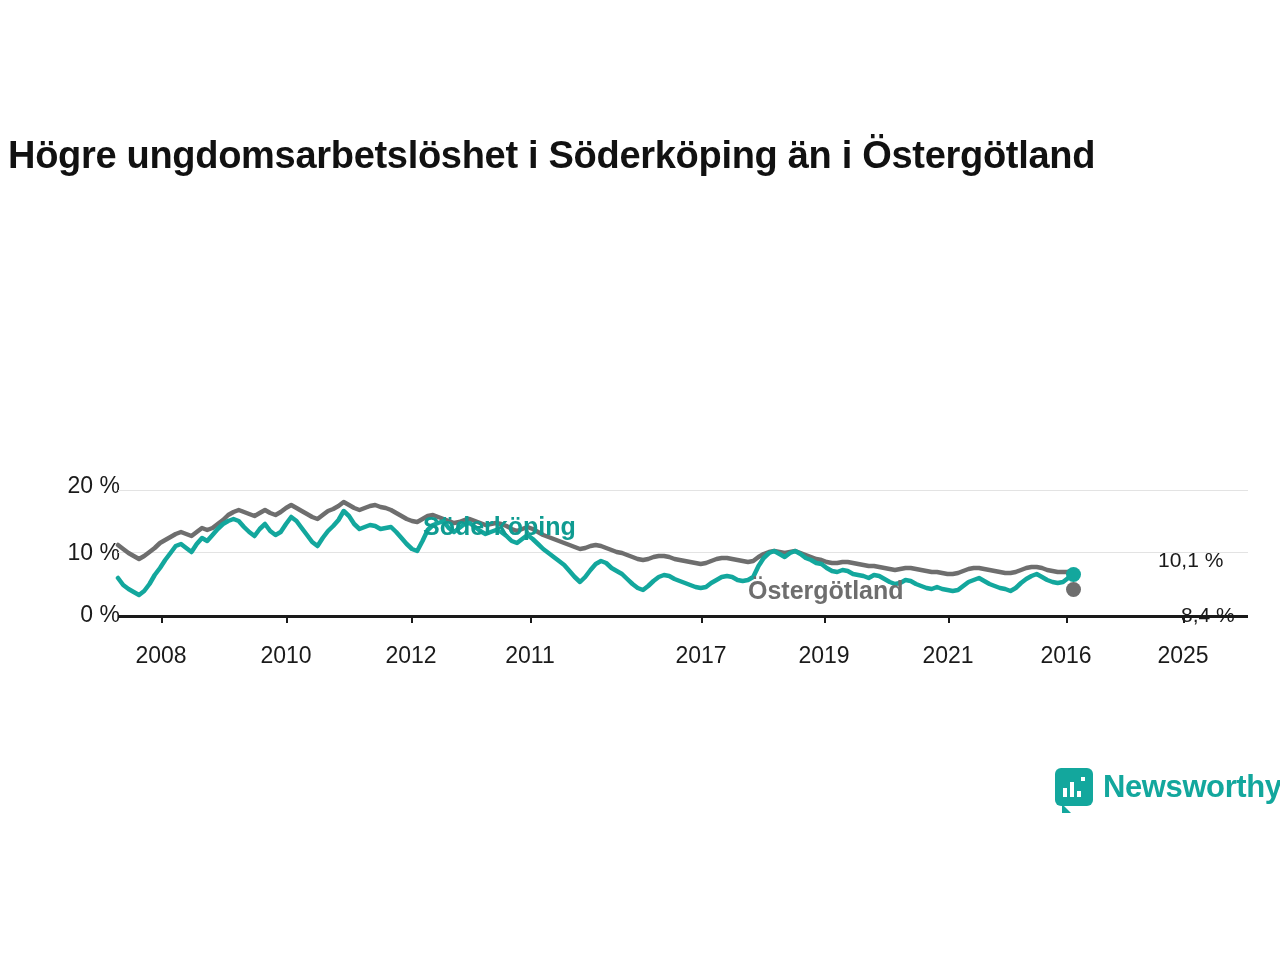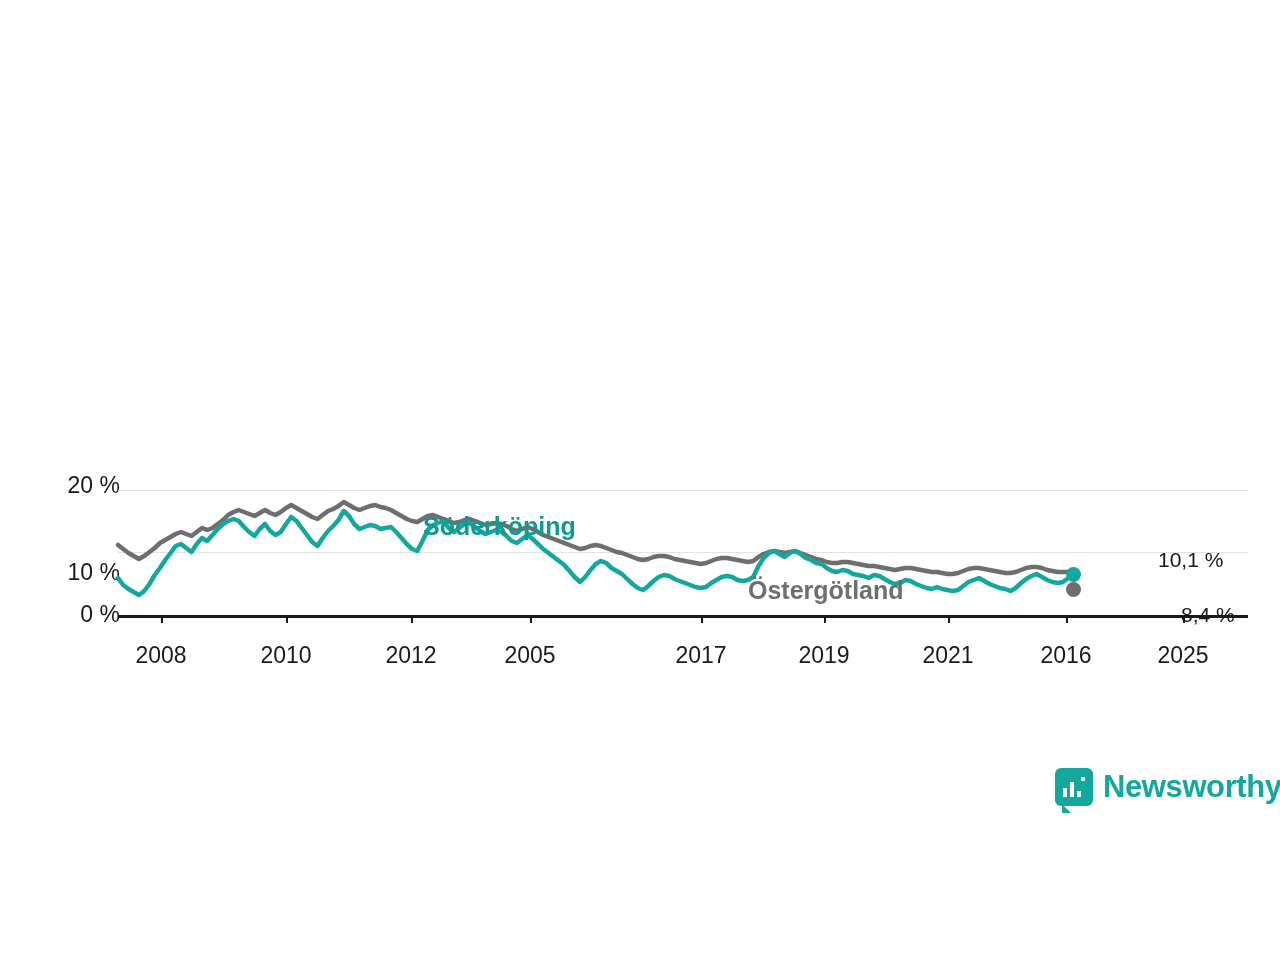--- a/index.html
+++ b/index.html
@@ -187,25 +187,26 @@
     font-weight: bold;
     color: #13a79d;
     letter-spacing: -0.4px;
   }
 </style>
 </head>
 <body>
 
 <div class="page">
 
+  <div class="headline">Högre ungdomsarbetslöshet i Söderköping än i Östergötland</div>
 
   <div class="chart">
 
     <div class="ylabel" style="top:15px;padding-left:48px;">20 %</div>
-    <div class="ylabel" style="top:82px;margin-top:20px;">10 %</div>
+    <div class="ylabel" style="top:82px;">10 %</div>
     <div class="ylabel" style="top:144px;">0 %</div>
 
     <div class="plot">
       <div class="gridline" style="top:0px;"></div>
       <div class="gridline" style="top:62px;"></div>
       <div class="axis-x"></div>
 
       <svg class="lines" viewBox="0 0 1130 125" preserveAspectRatio="none">
 
         <polyline fill="none" stroke="#6e6e6e" stroke-width="4.5" stroke-linejoin="round" stroke-linecap="round" points="
@@ -253,21 +254,21 @@
       <div class="tickmark" style="left:43px;"></div>
       <div class="xtick" style="left:43px;">2008</div>
 
       <div class="tickmark" style="left:168px;"></div>
       <div class="xtick" style="left:168px;">2010</div>
 
       <div class="tickmark" style="left:293px;"></div>
       <div class="xtick" style="left:293px;">2012</div>
 
       <div class="tickmark" style="left:412px;"></div>
-      <div class="xtick" style="left:412px;">2005</div>
+      <div class="xtick" style="left:412px;">2011</div>
 
       <div class="tickmark" style="left:583px;"></div>
       <div class="xtick" style="left:583px;">2017</div>
 
       <div class="tickmark" style="left:706px;"></div>
       <div class="xtick" style="left:706px;">2019</div>
 
       <div class="tickmark" style="left:830px;"></div>
       <div class="xtick" style="left:830px;">2021</div>
 

